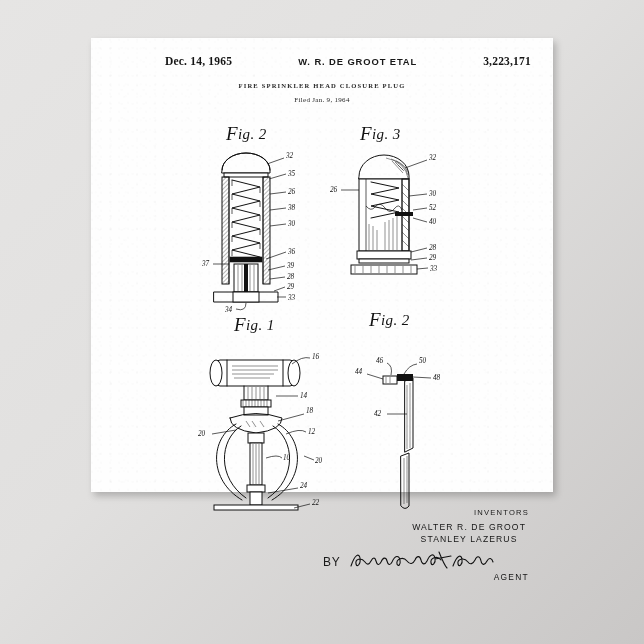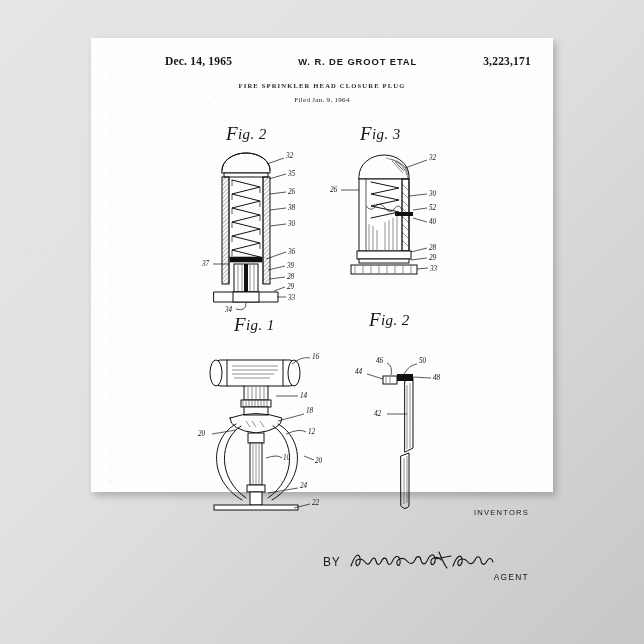--- a/index.html
+++ b/index.html
@@ -471,20 +471,24 @@
           </g>
           <text class="refnum" x="27" y="11">46</text>
           <text class="refnum" x="70" y="11">50</text>
           <text class="refnum" x="6" y="22">44</text>
           <text class="refnum" x="84" y="28">48</text>
           <text class="refnum" x="25" y="64">42</text>
         </svg>
       </div>
 
       <div class="sig" id="sig-inventors">INVENTORS</div>
+      <div class="sig" id="sig-names">
+        <div>WALTER  R.  DE GROOT</div>
+        <div>STANLEY  LAZERUS</div>
+      </div>
       <div id="sig-by">BY</div>
       <svg id="sig-script" viewBox="0 0 150 26">
         <path d="M4 20 C8 8 12 7 13 12 C14 18 10 22 9 18 C8 13 14 11 18 16 C20 19 22 19 24 15
                  C26 11 28 11 29 15 C30 19 32 20 34 16 C36 11 39 11 40 15 C41 19 43 20 45 16
                  C48 9 52 9 53 14 C54 19 51 21 50 18 C49 13 56 10 60 15 C63 19 66 18 68 14
                  C70 9 73 10 74 14 C75 19 78 19 80 15 C83 8 87 7 88 12 C89 17 85 21 84 17
                  C83 12 90 9 94 14 M92 6 C96 16 98 20 100 22 M88 13 L104 10
                  M106 20 C110 9 114 8 115 13 C116 18 112 22 111 18 C110 13 117 11 121 16
                  C123 19 126 18 128 14 C130 9 133 10 134 15 C135 20 138 19 140 15 C142 11 145 12 146 16" fill="none" stroke="#111" stroke-width="1.1" stroke-linecap="round" stroke-linejoin="round"></path>
       </svg>

